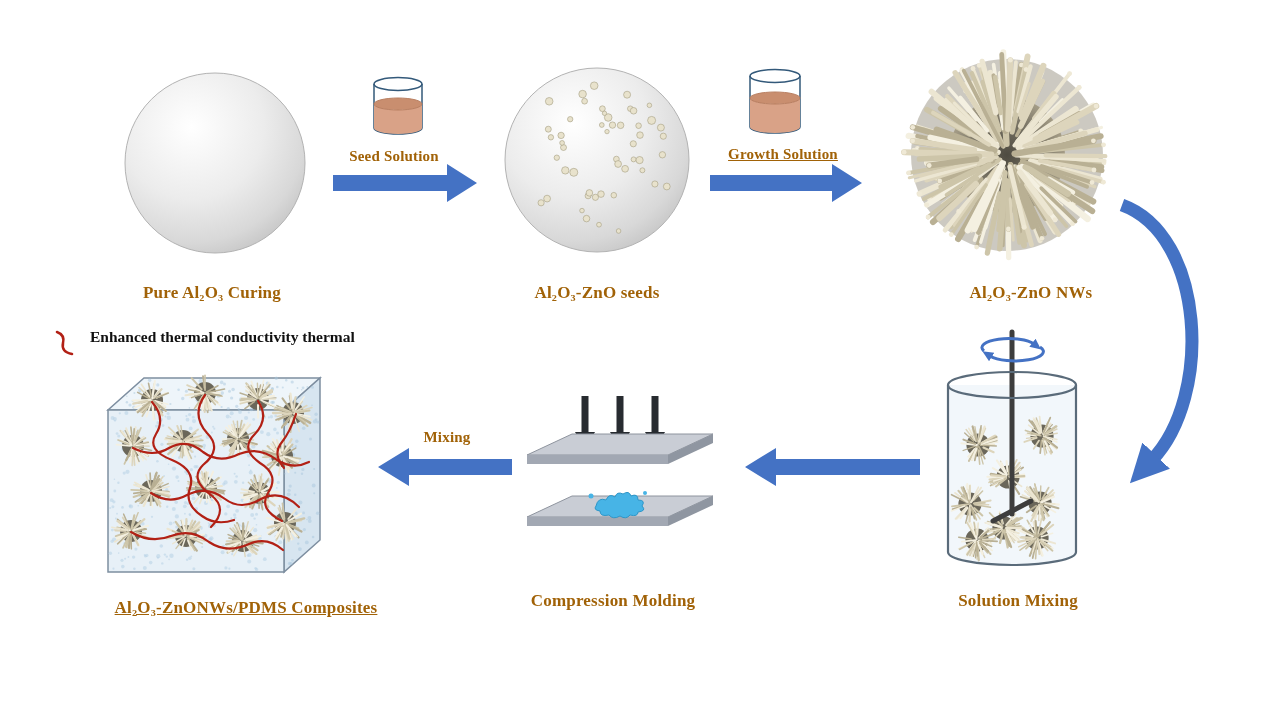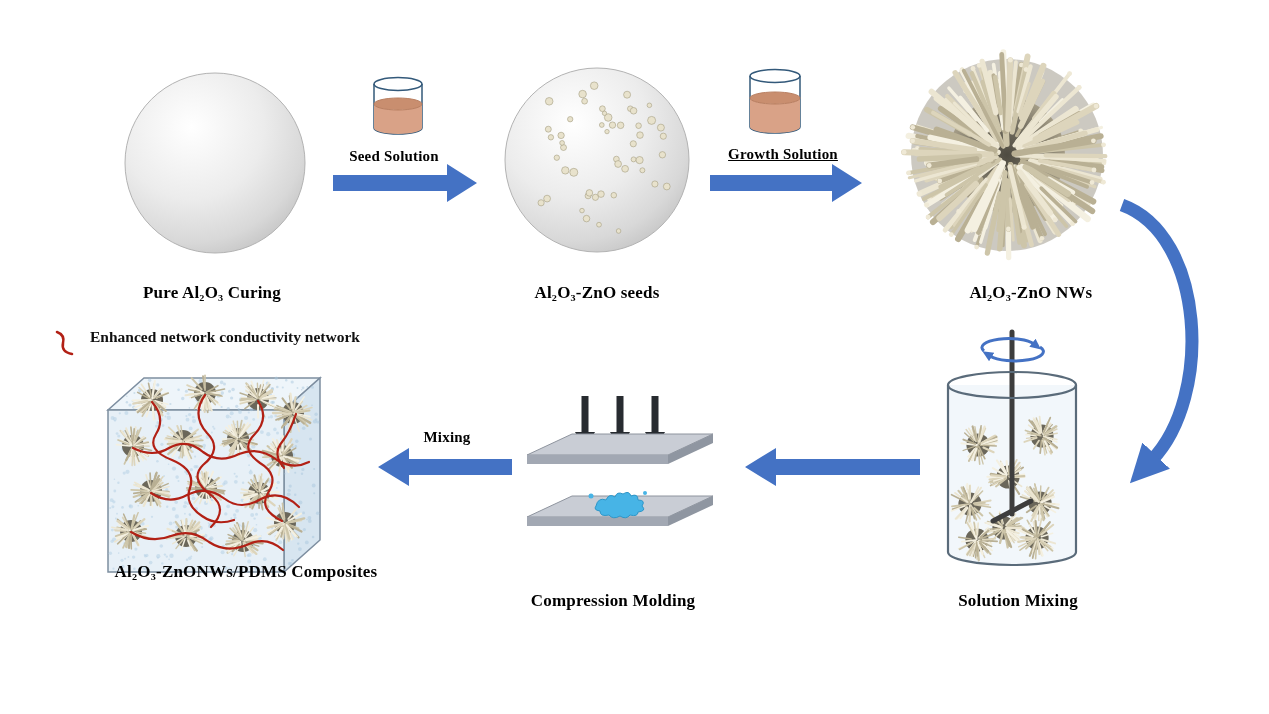--- a/index.html
+++ b/index.html
@@ -2,21 +2,21 @@
 <html><head>
 <meta charset="utf-8">
 <style>
   html,body{margin:0;padding:0;background:#ffffff;}
   .stage{
     position:relative;width:1269px;height:714px;background:#ffffff;
     font-family:"Liberation Serif","DejaVu Serif",serif;overflow:hidden;
   }
   .stage > svg{position:absolute;left:0;top:0;}
   .lbl{
-    position:absolute;font-weight:bold;color:#000000;white-space:nowrap;
+    position:absolute;font-weight:bold;color:#a16207;white-space:nowrap;
     transform:translateX(-50%);font-size:17px;letter-spacing:.2px;
   }
   .lbl.small{font-size:15px;}
   .legend{
     position:absolute;left:90px;top:327px;width:275px;font-weight:bold;
     font-size:15.5px;line-height:1.25;color:#101010;
   }
 </style>
 </head>
 <body>
@@ -1626,15 +1626,15 @@
   </svg>
 
   <div class="lbl" style="left:212px;  top:283px;">Pure Al₂O₃ Curing</div>
   <div class="lbl small" style="left:394px;  top:148px;">Seed Solution</div>
   <div class="lbl" style="left:597px;  top:283px;">Al₂O₃-ZnO seeds</div>
   <div class="lbl small" style="left:783px;  top:146px;text-decoration:underline;">Growth Solution</div>
   <div class="lbl" style="left:1000px; top:283px;margin-left:31px;">Al₂O₃-ZnO NWs</div>
   <div class="lbl" style="left:1018px; top:591px;">Solution Mixing</div>
   <div class="lbl" style="left:613px;  top:591px;">Compression Molding</div>
   <div class="lbl small" style="left:447px;  top:429px;">Mixing</div>
-  <div class="lbl" style="left:246px;  top:562px;">Al₂O₃-ZnONWs/PDMS Composites</div>
-  <div class="legend">Enhanced network conductivity network</div>
+  <div class="lbl" style="left:246px;  top:598px;text-decoration:underline;">Al₂O₃-ZnONWs/PDMS Composites</div>
+  <div class="legend">Enhanced thermal conductivity thermal</div>
 </div>
 
 </body></html>

